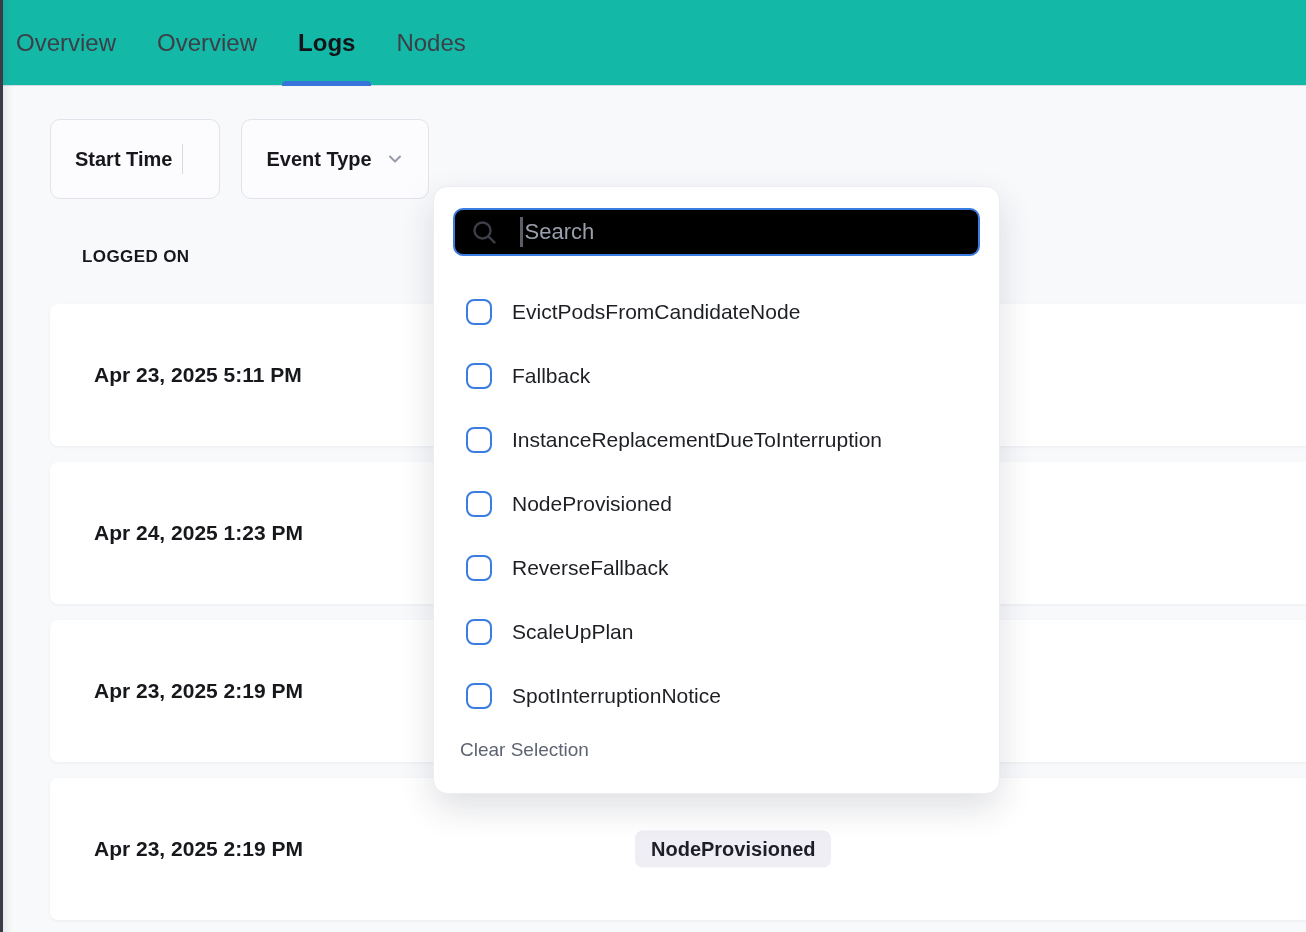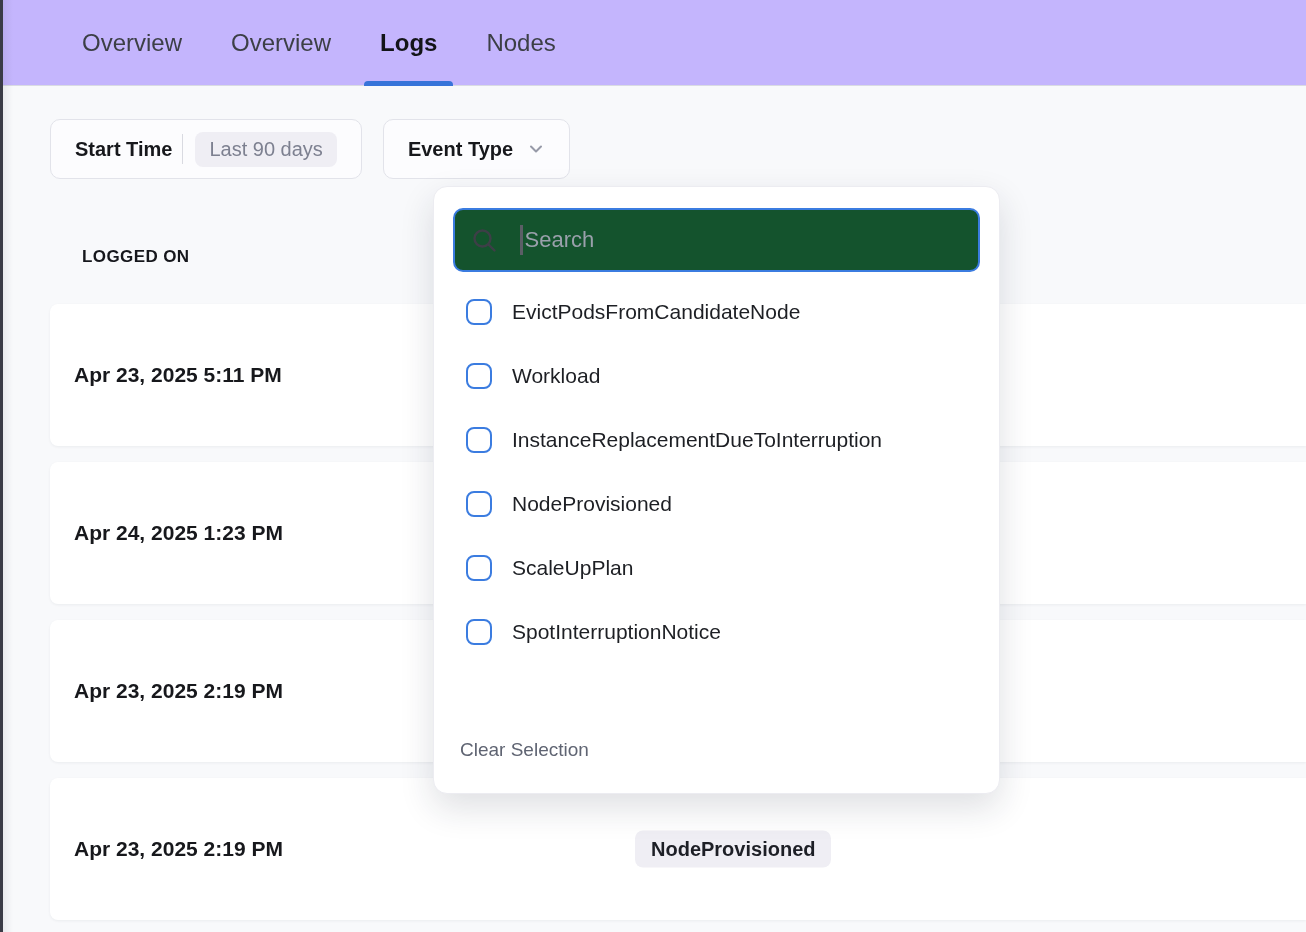--- a/index.html
+++ b/index.html
@@ -18,25 +18,24 @@
   }
   .panel-edge-shadow {
     position: absolute; left: 3px; top: 0; width: 10px; height: 932px;
     background: linear-gradient(to right, rgba(58,59,70,0.08), transparent);
     z-index: 49; pointer-events: none;
   }
 
   
   .tabbar {
     position: absolute; top: 0; left: 0; right: 0; height: 86px;
-    background: #c4b5fd;
+    background: #14b8a6;
     border-bottom: 1px solid #d9dbe3;
     display: flex; align-items: stretch;
-    padding-left: 66px;
-    gap: 17px;
+    gap: 9px;
     z-index: 5;
   }
   .tab {
     position: relative;
     display: flex; align-items: center;
     padding: 0 16px;
     font-size: 24px; font-weight: 500; color: #3c3f46;
     cursor: pointer;
   }
   .tab.active { font-weight: 700; color: #131418; }
@@ -45,21 +44,21 @@
     background: #3774d9;
     border-radius: 4px 4px 0 0;
   }
 
   
   .filters {
     position: absolute; top: 119px; left: 50px;
     display: flex; gap: 21px; z-index: 6;
   }
   .filter-btn {
-    height: 60px;
+    height: 80px;
     display: flex; align-items: center;
     border: 1px solid #e2e3ea; border-radius: 10px;
     background: #fcfcfe;
     padding: 0 24px;
     cursor: pointer;
   }
   .filter-label { font-size: 20px; font-weight: 700; color: #17181c; }
   .filter-sep {
     width: 1px; height: 30px; background: #d9dae1;
     margin: 0 12px 0 10px;
@@ -84,44 +83,44 @@
   }
   .row-card {
     position: relative;
     height: 142px; margin-bottom: 16px;
     background: #ffffff;
     border-radius: 8px 0 0 8px;
     box-shadow: 0 1px 3px rgba(25,30,50,0.06);
     display: flex; align-items: center;
   }
   .row-date {
-    margin-left: 24px;
+    margin-left: 44px;
     font-size: 21px; font-weight: 700; color: #17181c;
   }
   .row-badge {
     position: absolute; left: 585px; top: 50%; transform: translateY(-50%);
     background: #efeef4; border-radius: 8px;
     padding: 7px 16px;
     font-size: 20px; font-weight: 700; color: #1d1f26;
   }
 
   
   .dropdown {
     position: absolute; top: 186px; left: 433px;
     width: 567px; height: 608px;
     background: #ffffff;
     border: 1px solid #ececf1;
     border-radius: 14px;
     box-shadow: 0 14px 34px rgba(30,35,60,0.14);
     z-index: 20;
   }
   .search-box {
-    position: absolute; top: 21px; left: 19px; right: 19px; height: 64px;
+    position: absolute; top: 21px; left: 19px; right: 19px; height: 48px;
     border: 2px solid #3b7ce0; border-radius: 10px;
-    background: #14532d;
+    background: #000000;
     display: flex; align-items: center;
     padding-left: 16px;
     cursor: text;
   }
   .search-icon { display: flex; align-items: center; margin-right: 22px; }
   .search-caret {
     width: 2.5px; height: 30px; background: #5b5e66; margin-right: 2px;
   }
   .search-placeholder { font-size: 22px; color: #9aa0ab; }
 
@@ -165,21 +164,20 @@
   </div>
   <div class="tab">
     <span>Nodes</span>
   </div>
 </div>
 
 <div class="filters">
   <div class="filter-btn">
     <span class="filter-label">Start Time</span>
     <div class="filter-sep"></div>
-    <span class="filter-pill">Last 90 days</span>
   </div>
   <div class="filter-btn">
     <span class="filter-label">Event Type</span>
     <span class="chevron-icon">
       <svg width="18" height="18" viewBox="0 0 18 18" fill="none">
         <path d="M4 6.5 L9 11.5 L14 6.5" stroke="#979aa8" stroke-width="2" stroke-linecap="round" stroke-linejoin="round"></path>
       </svg>
     </span>
   </div>
 </div>
@@ -214,32 +212,36 @@
     <span class="search-placeholder">Search</span>
   </div>
 
   <div class="option-list">
     <div class="option">
       <div class="checkbox"></div>
       <span class="option-label">EvictPodsFromCandidateNode</span>
     </div>
     <div class="option">
       <div class="checkbox"></div>
-      <span class="option-label">Workload</span>
+      <span class="option-label">Fallback</span>
     </div>
     <div class="option">
       <div class="checkbox"></div>
       <span class="option-label">InstanceReplacementDueToInterruption</span>
     </div>
     <div class="option">
       <div class="checkbox"></div>
       <span class="option-label">NodeProvisioned</span>
     </div>
     <div class="option">
       <div class="checkbox"></div>
+      <span class="option-label">ReverseFallback</span>
+    </div>
+    <div class="option">
+      <div class="checkbox"></div>
       <span class="option-label">ScaleUpPlan</span>
     </div>
     <div class="option">
       <div class="checkbox"></div>
       <span class="option-label">SpotInterruptionNotice</span>
     </div>
   </div>
 
   <div class="clear-selection">Clear Selection</div>
 </div>

